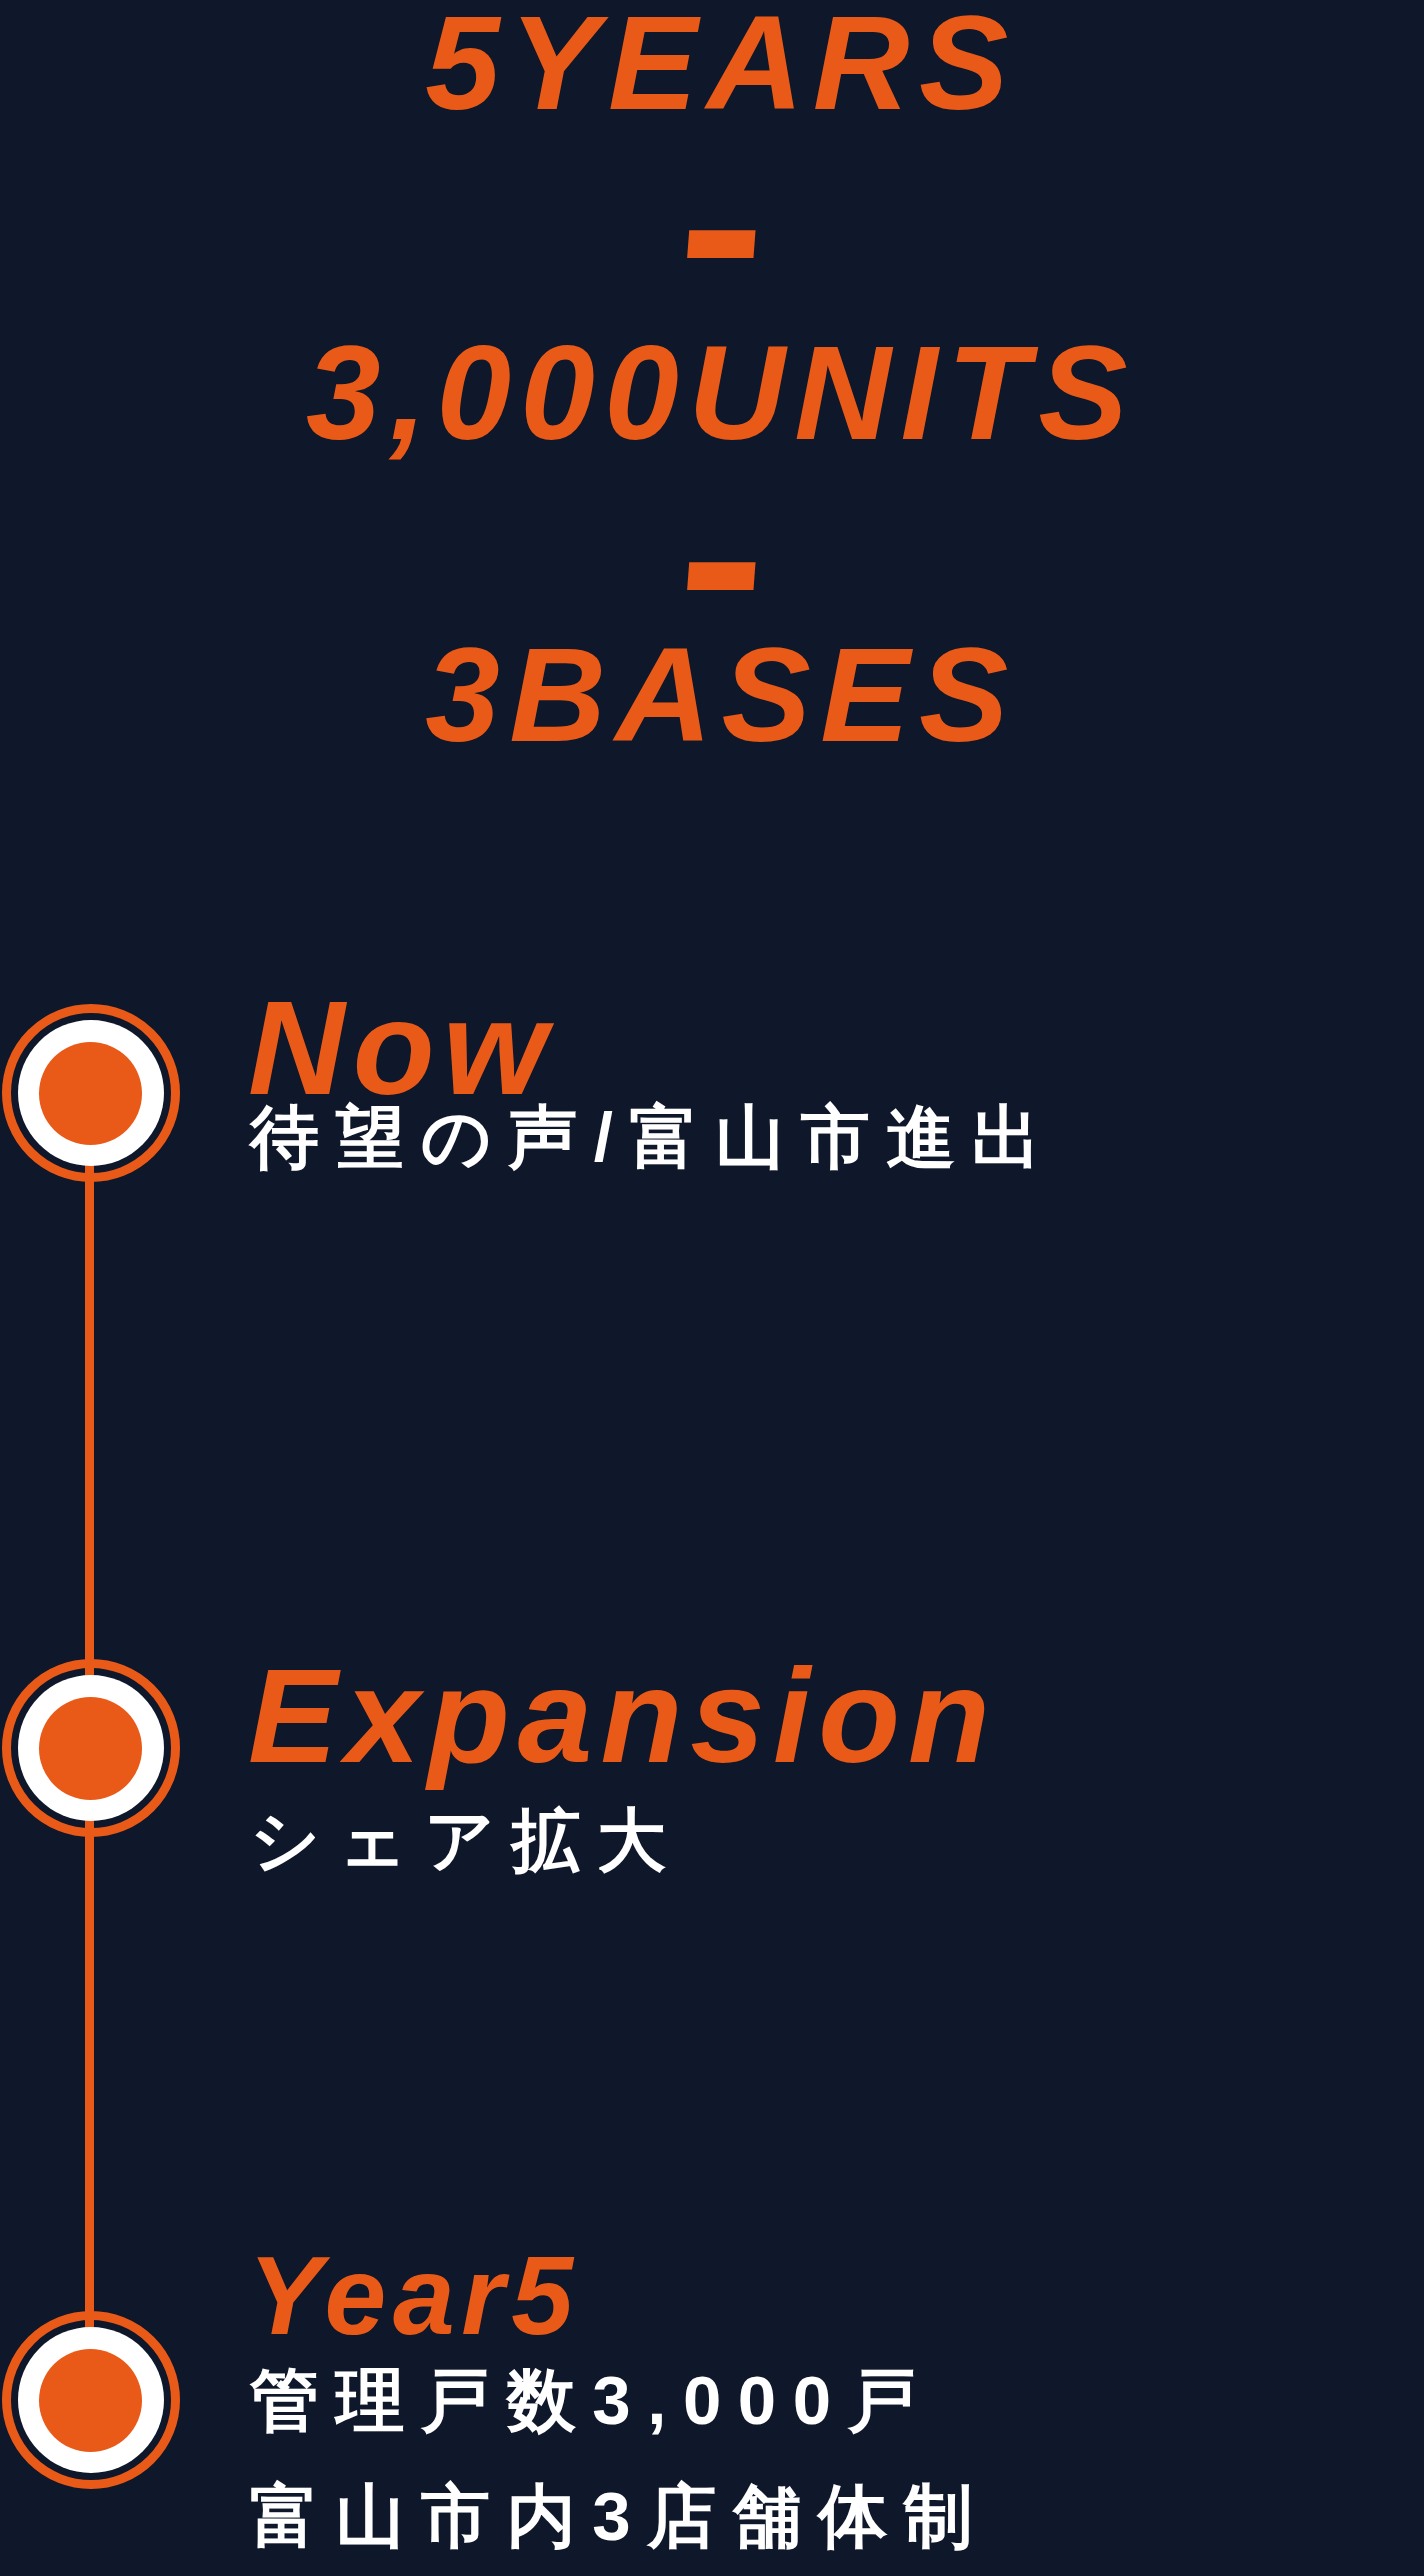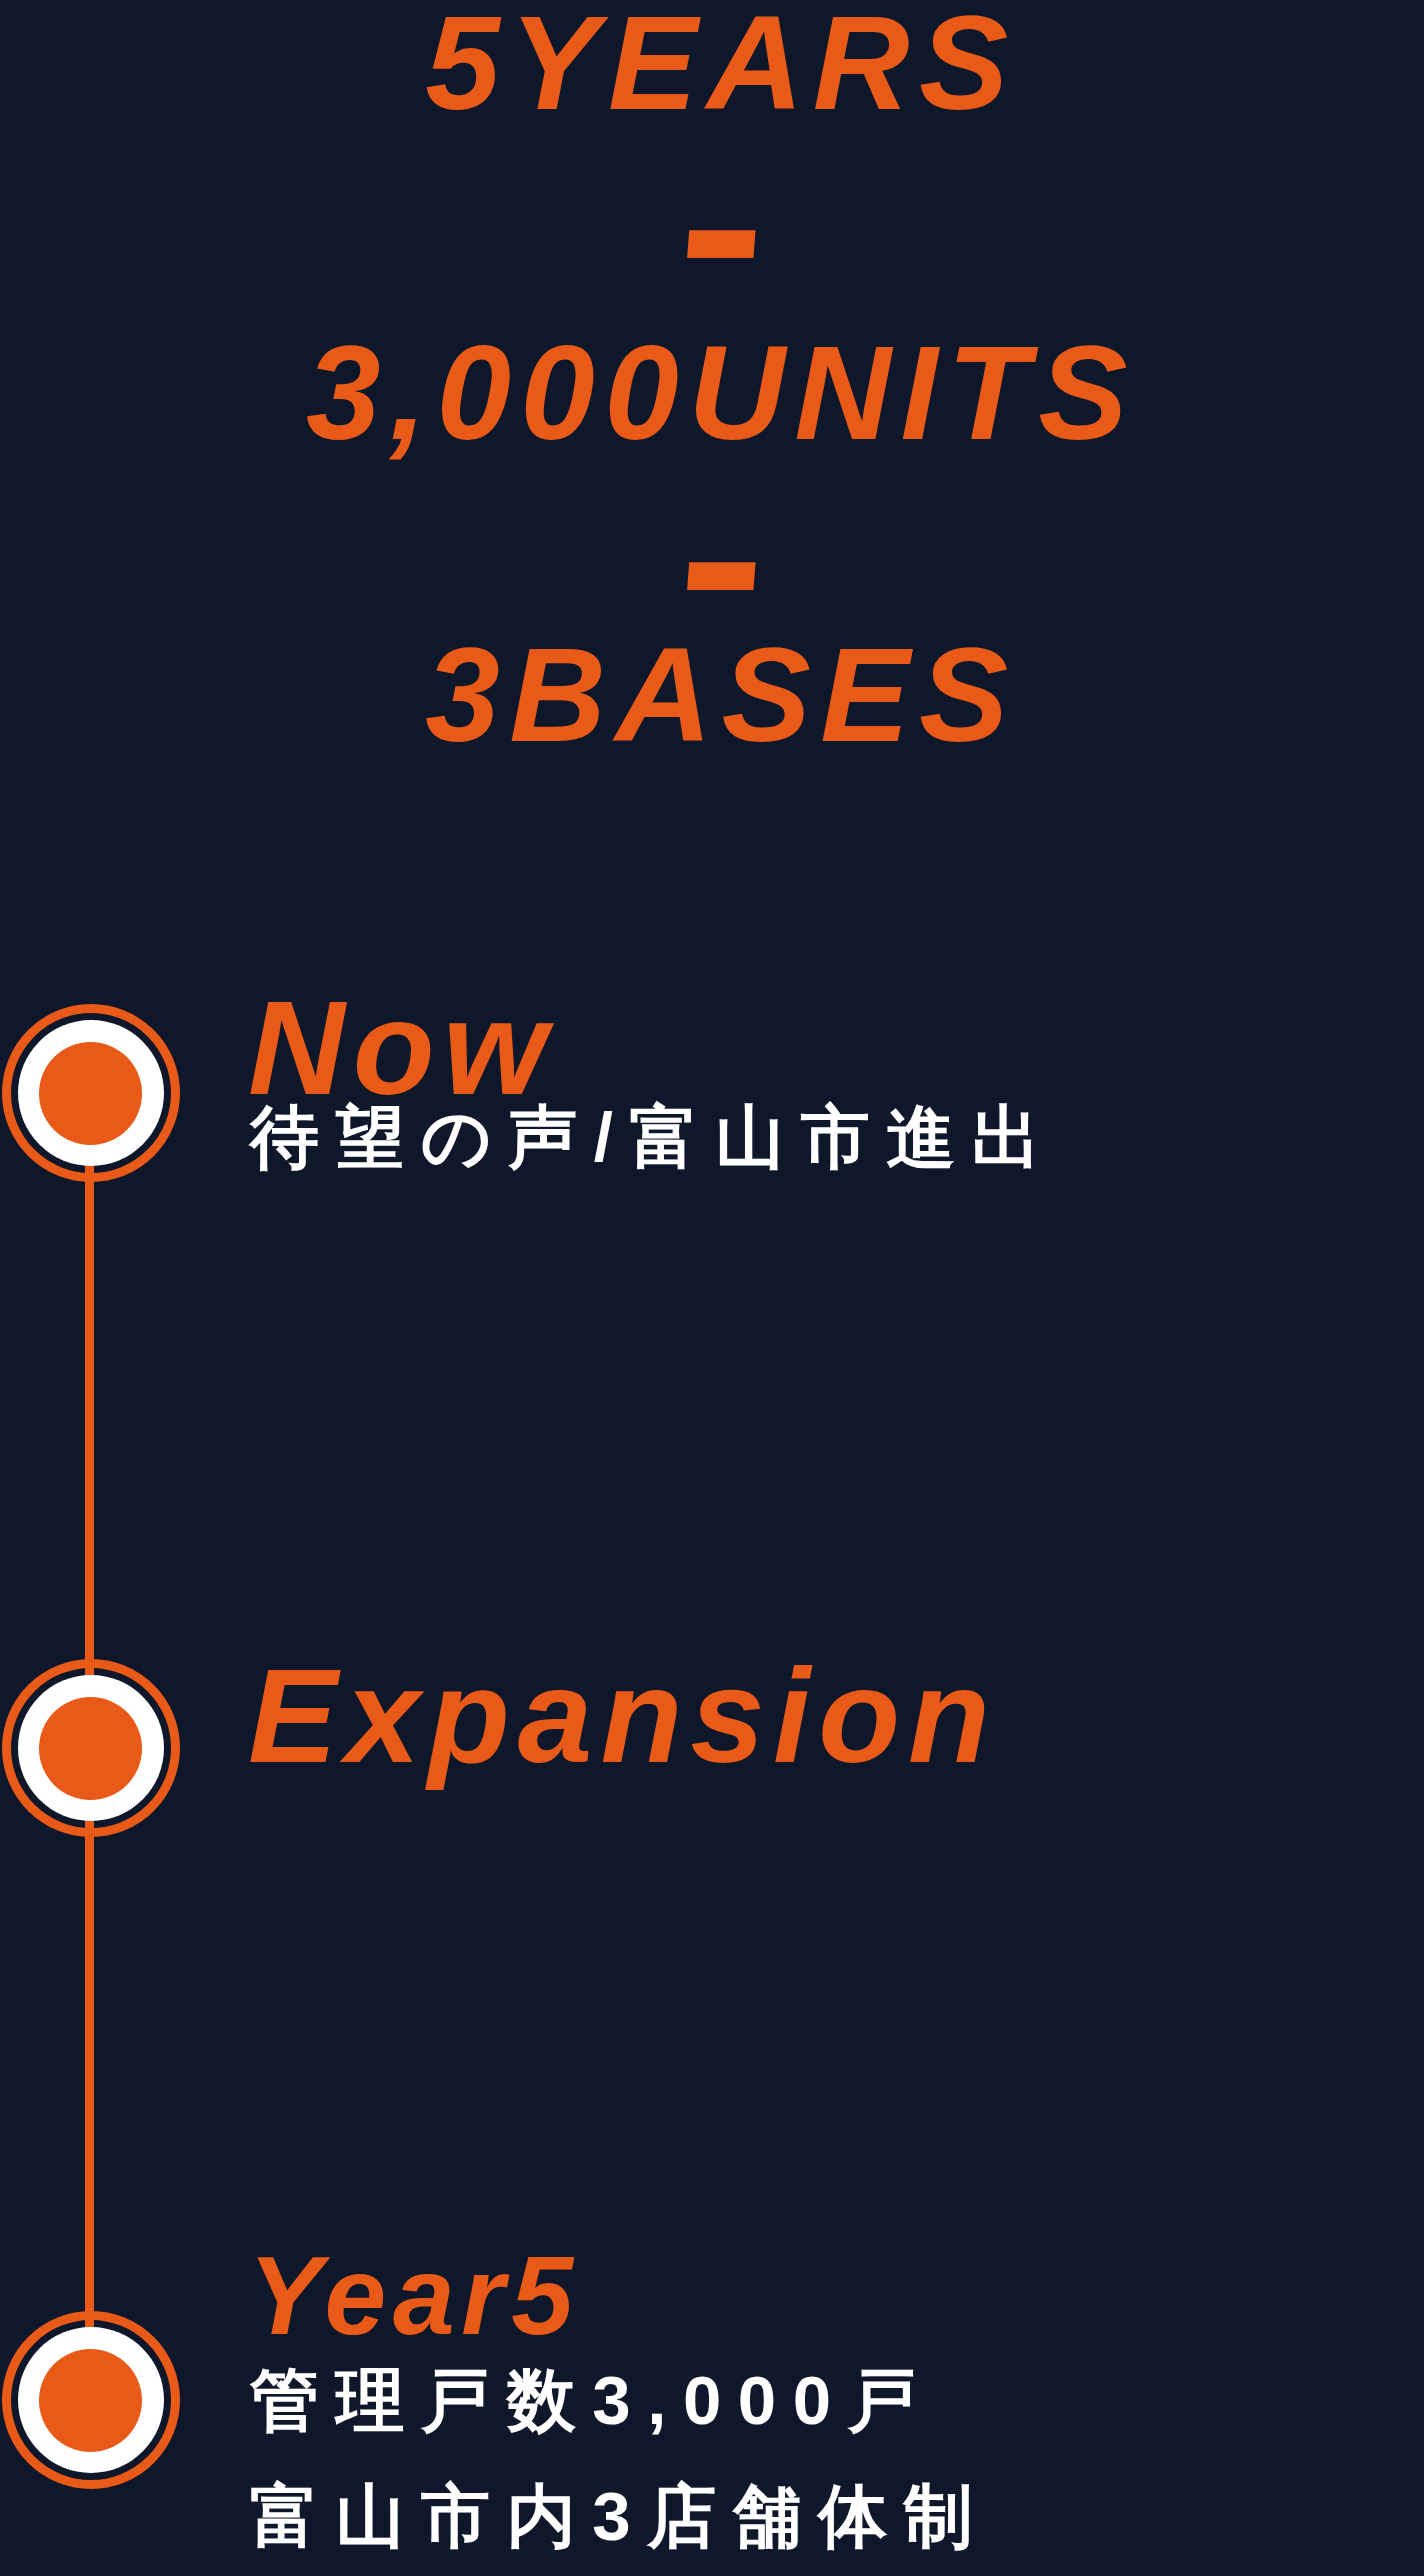--- a/index.html
+++ b/index.html
@@ -127,19 +127,20 @@
   <div class="marker m3">
     <div class="m-white">
       <div class="m-core"></div>
     </div>
   </div>
 
   <h2 class="hd hd-now">Now</h2>
   <p class="jp jp-now">待望の声/富山市進出</p>
 
   <h2 class="hd hd-exp">Expansion</h2>
+  <p class="jp jp-exp">シェア拡大</p>
 
   <h2 class="hd hd-y5">Year5</h2>
   <p class="jp jp-y51">管理戸数3,000戸</p>
   <p class="jp jp-y52">富山市内3店舗体制</p>
 
 </div>
 
 
 </body></html>

